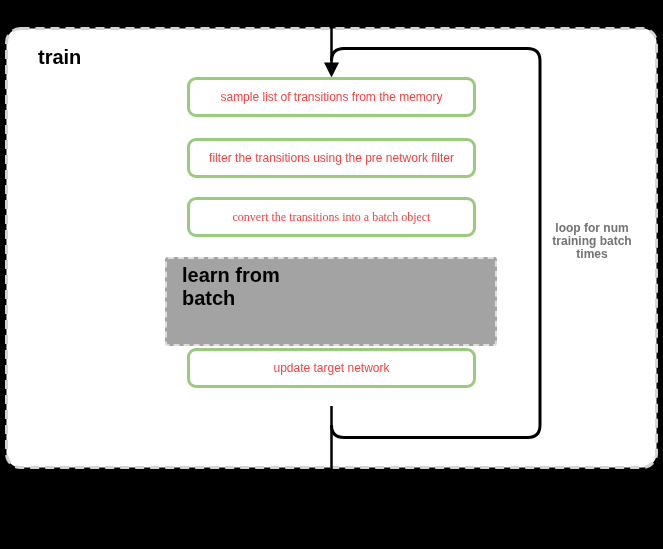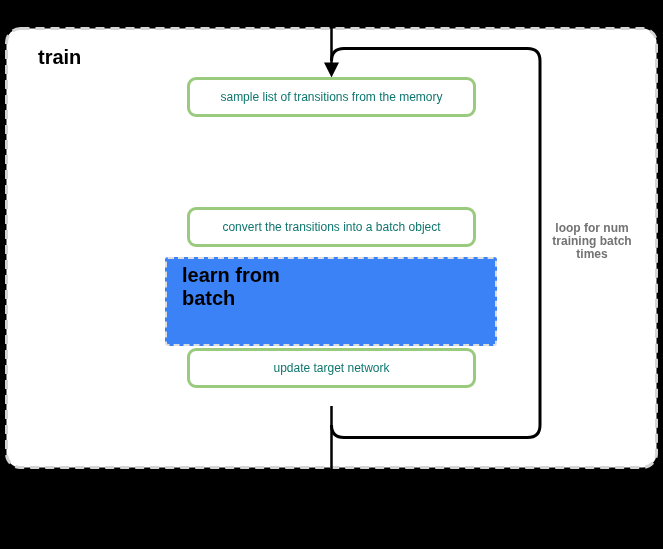--- a/index.html
+++ b/index.html
@@ -61,36 +61,36 @@
     width: 289px;
     height: 40px;
     box-sizing: border-box;
     background: #ffffff;
     border: 3px solid var(--activity-border, #9aca7e);
     border-radius: 9px;
     display: flex;
     align-items: center;
     justify-content: center;
     font-size: 12px;
-    color: #0f766e;
+    color: #ef4444;
     text-align: center;
     padding: 0 6px;
   }
   #activity-1 { top: 77px; }
   #activity-2 { top: 137.5px; }
-  #activity-3 { top: 207px; }
+  #activity-3 { top: 197px; font-family: Liberation Serif, serif; }
   #activity-4 { top: 348px; }
   .sub-activity {
     position: absolute;
     left: 165px;
     top: 257px;
     width: 332px;
     height: 89px;
     box-sizing: border-box;
-    background: #3b82f6;
+    background: #a3a3a3;
     border: 2.5px dashed var(--sub-activity-border, #dedede);
     border-radius: 3px;
     padding: 5px 0 0 15px;
     font-size: 20px;
     font-weight: bold;
     line-height: 23px;
     color: #000000;
   }
   .loop-note {
     position: absolute;
@@ -119,20 +119,21 @@
 
     <polygon class="arrowhead" points="324,62.5 339,62.5 331.5,77.5"></polygon>
 
     <line class="flow-line" x1="331.5" y1="406" x2="331.5" y2="470"></line>
   </svg>
 
   <div class="frame-title">train</div>
 
   <div class="activity" id="activity-1">sample list of transitions from the memory</div>
 
+  <div class="activity" id="activity-2">filter the transitions using the pre network filter</div>
 
   <div class="activity" id="activity-3">convert the transitions into a batch object</div>
 
   <div class="sub-activity">
     <div>learn from</div>
     <div>batch</div>
   </div>
 
   <div class="activity" id="activity-4">update target network</div>
 

